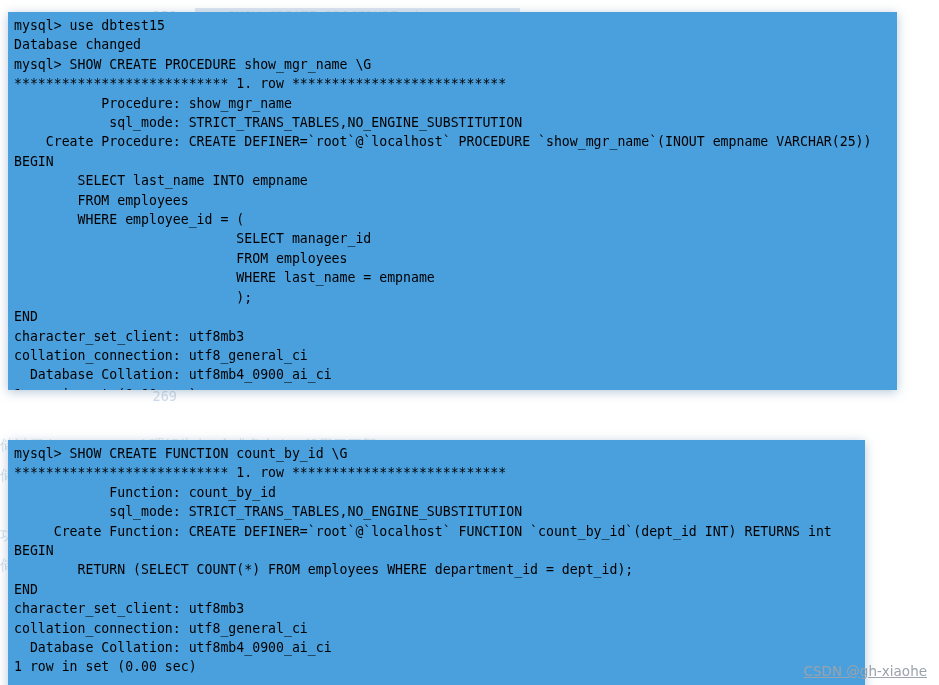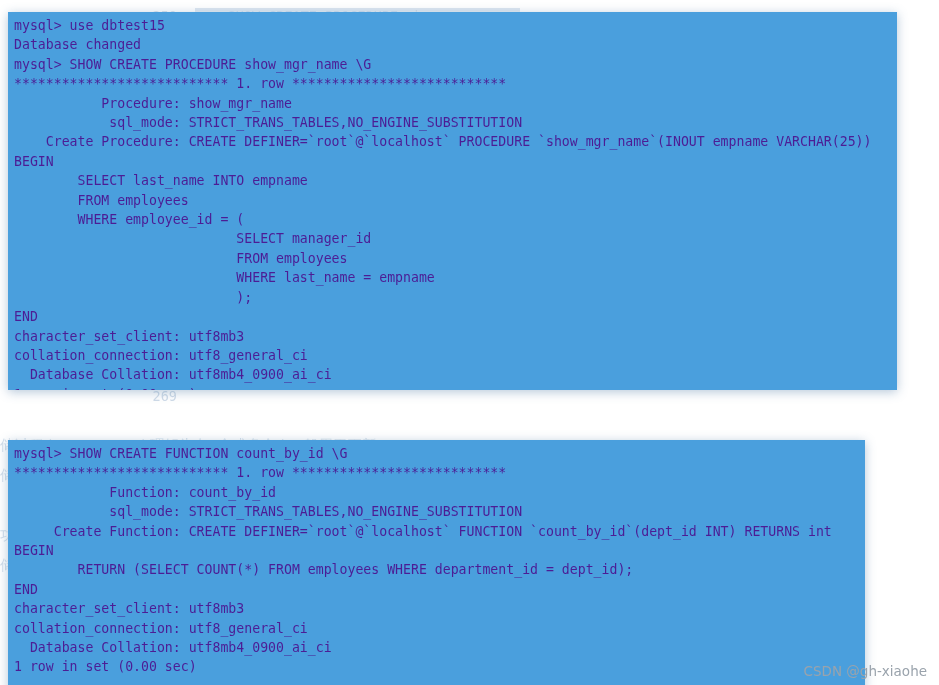--- a/index.html
+++ b/index.html
@@ -79,38 +79,39 @@
     top: 408px;
     width: 857px;
     height: 252px;
     margin-top: 32px;
   }
   .term-body {
     padding: 4px 0 0 6px;
     font-family: "DejaVu Sans Mono", "Liberation Mono", monospace;
     font-size: 13.2px;
     line-height: 19.4px;
-    color: #4c1d95;
+    color: #000000;
     white-space: pre;
     letter-spacing: 0px;
   }
   .term-line {
     white-space: pre;
     min-height: 19.4px;
   }
 
   
   .watermark {
     position: absolute;
     right: 12px;
     bottom: 6px;
     font-family: "DejaVu Sans", "Liberation Sans", sans-serif;
     font-size: 13.5px;
     color: #9aa3ac;
     z-index: 5;
+    text-decoration: underline;
   }
 </style>
 </head>
 <body>
 
 <div class="bg-layer">
   <div class="bg-code" id="bg-code"><div><span class="ln">250</span><span class="sel">    <span class="kw">SHOW</span> <span class="kw">CREATE</span> <span class="kw">PROCEDURE</span> show_mgr_name;</span></div><div><span class="ln">251</span><span>&nbsp;</span></div><div><span class="ln">252</span><span>    <span class="kw">SHOW</span> <span class="kw">CREATE</span> <span class="kw">PROCEDURE</span> show_mgr_name;</span></div><div><span class="ln">253</span><span>&nbsp;</span></div><div><span class="ln">254</span><span>    <span class="kw">SHOW</span> <span class="kw">CREATE</span> <span class="kw">FUNCTION</span> count_by_id;</span></div><div><span class="ln">255</span><span>&nbsp;</span></div><div><span class="ln">256</span><span>    <span class="cmt">#<span class="cjk">方式</span>2. <span class="cjk">使用</span></span><span class="kw">SHOW</span> <span class="kw">STATUS</span><span class="cjk">语句查看存储过程和函数的状态信息</span></span></div><div><span class="ln">257</span><span>&nbsp;</span></div><div><span class="ln">258</span><span>    <span class="kw">SHOW</span> <span class="kw">PROCEDURE</span> <span class="kw">STATUS</span>;</span></div><div><span class="ln">259</span><span>&nbsp;</span></div><div><span class="ln">260</span><span>    <span class="kw">SHOW</span> <span class="kw">PROCEDURE</span> <span class="kw">STATUS</span> <span class="kw">LIKE</span> <span class="str">'show_max_salary'</span>;</span></div><div><span class="ln">261</span><span>&nbsp;</span></div><div><span class="ln">262</span><span>    <span class="kw">SHOW</span> <span class="kw">FUNCTION</span> <span class="kw">STATUS</span> <span class="kw">LIKE</span> <span class="str">'email_by_id'</span>;</span></div><div><span class="ln">263</span><span>&nbsp;</span></div><div><span class="ln">264</span><span>    <span class="cmt">#<span class="cjk">方式</span>3.<span class="cjk">从</span>information_schema.Routines<span class="cjk">表中查看存储过程和函数的信息</span></span></span></div><div><span class="ln">265</span><span>&nbsp;</span></div><div><span class="ln">266</span><span>    <span class="kw">SELECT</span> * <span class="kw">FROM</span> information_schema.Routines</span></div><div><span class="ln">267</span><span>    <span class="kw">WHERE</span> ROUTINE_NAME=<span class="str">'email_by_id'</span> <span class="kw">AND</span> ROUTINE_TYPE = <span class="str">'<span class="kw">FUNCTION</span>'</span>; <span class="cmt"># <span class="cjk">此位</span></span></span></div><div><span class="ln">268</span><span>    <span class="cmt"># <span class="cjk">存储过程和存储函数</span> <span class="cjk">同名时使用</span></span></span></div><div><span class="ln">269</span><span>&nbsp;</span></div></div>
   <div class="bg-prose" id="bg-prose"><div>储过程 | <span class="mono">PROCEDURE</span> | 理解为有0个或多个 | 一般用于更新</div><div>储函数 | <span class="mono">FUNCTION</span> | <span class="mono">SELECT</span> 数据 | 只能有一个返回值 | 一般用于查询结果为一个值并返回时</div><div>    此外，<span class="b">"存储函数可以放在查询语句中使用，存储过程不行"</span>。反之，存储过</div><div>功能更加强大，包括能够执行对表的操作（比如创建表，删除表等）和事务操作，这些功能是存</div><div>储函数不具备的。</div></div>
 </div>
 

